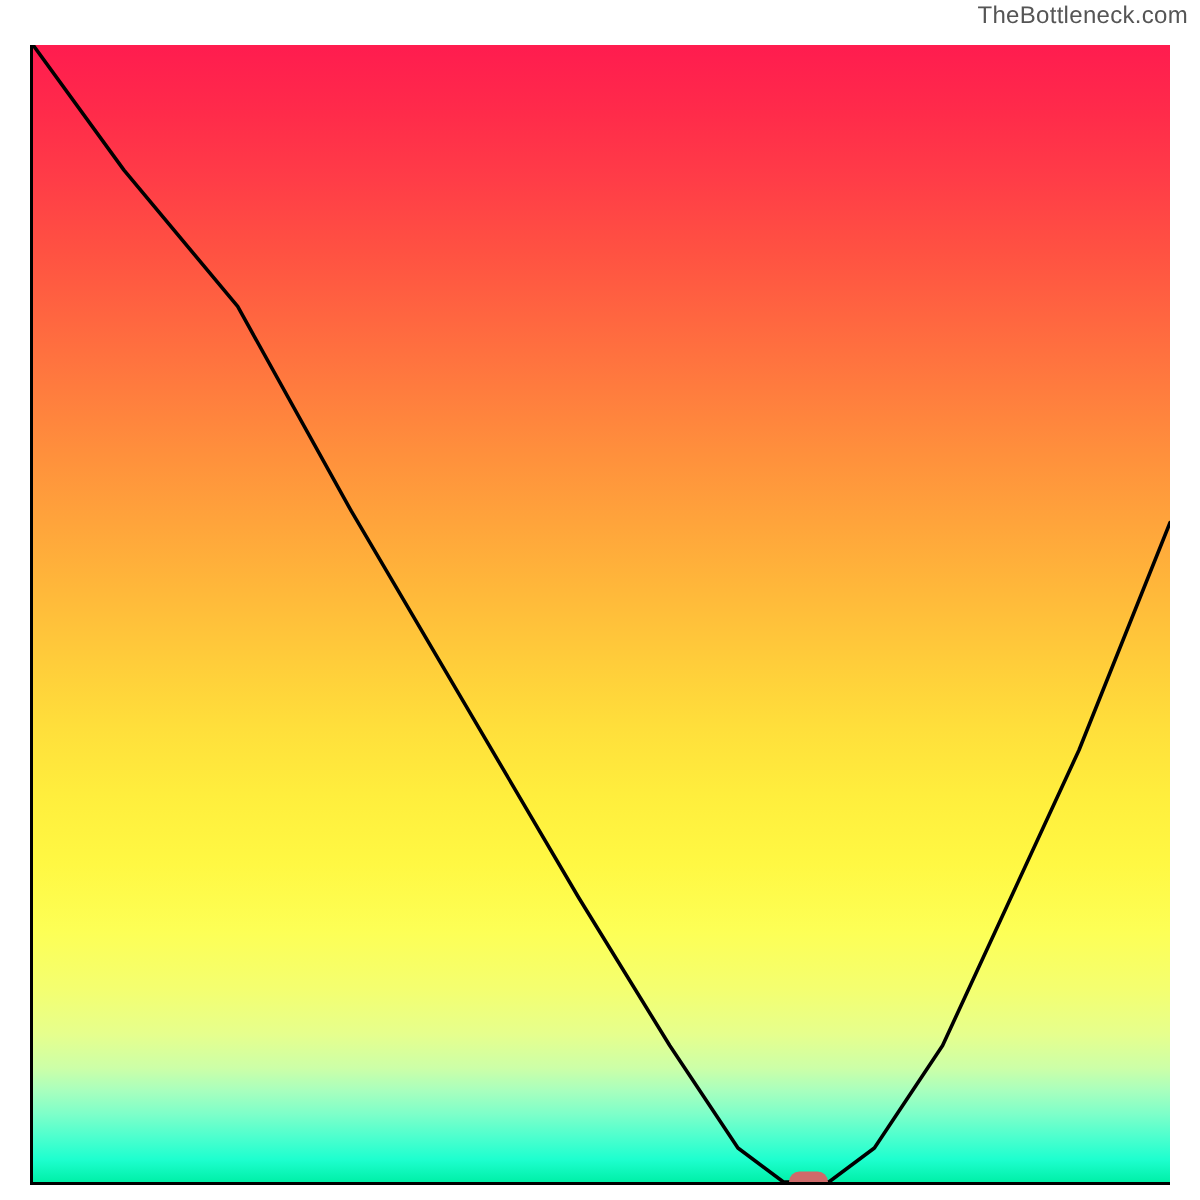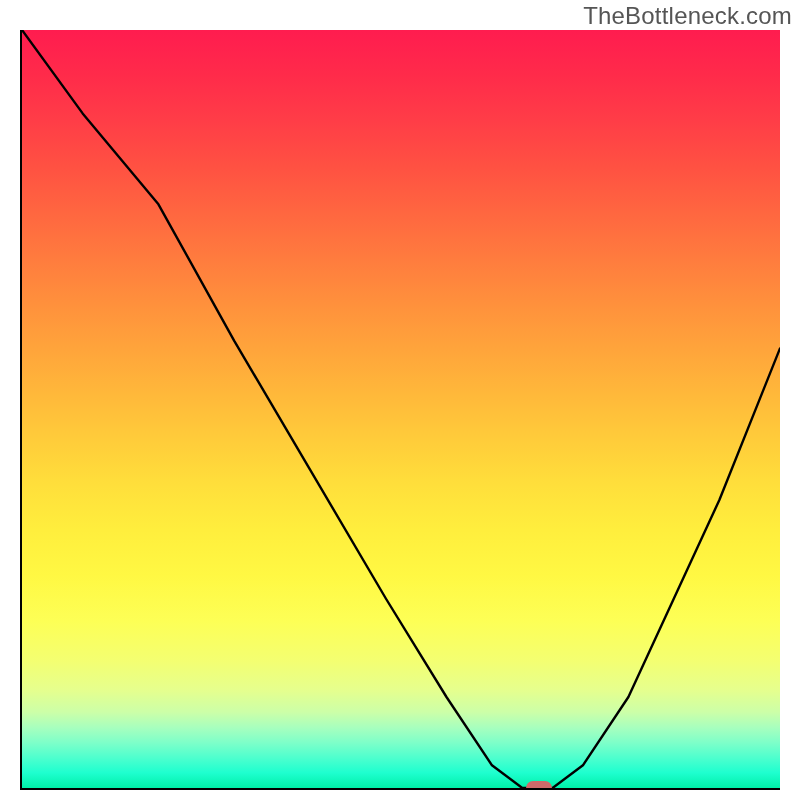--- a/index.html
+++ b/index.html
@@ -14,21 +14,21 @@
   .canvas {
     position: relative;
     width: 800px;
     height: 800px;
   }
   .watermark {
     position: absolute;
     top: 2px;
     right: 8px;
     color: #555;
-    font-size: 24px;
+    font-size: 16px;
     font-weight: 500;
     letter-spacing: 0.2px;
   }
   .plot-area {
     position: absolute;
     left: 20px;
     top: 30px;
     width: 760px;
     height: 760px;
     border-left: 2px solid #000;

